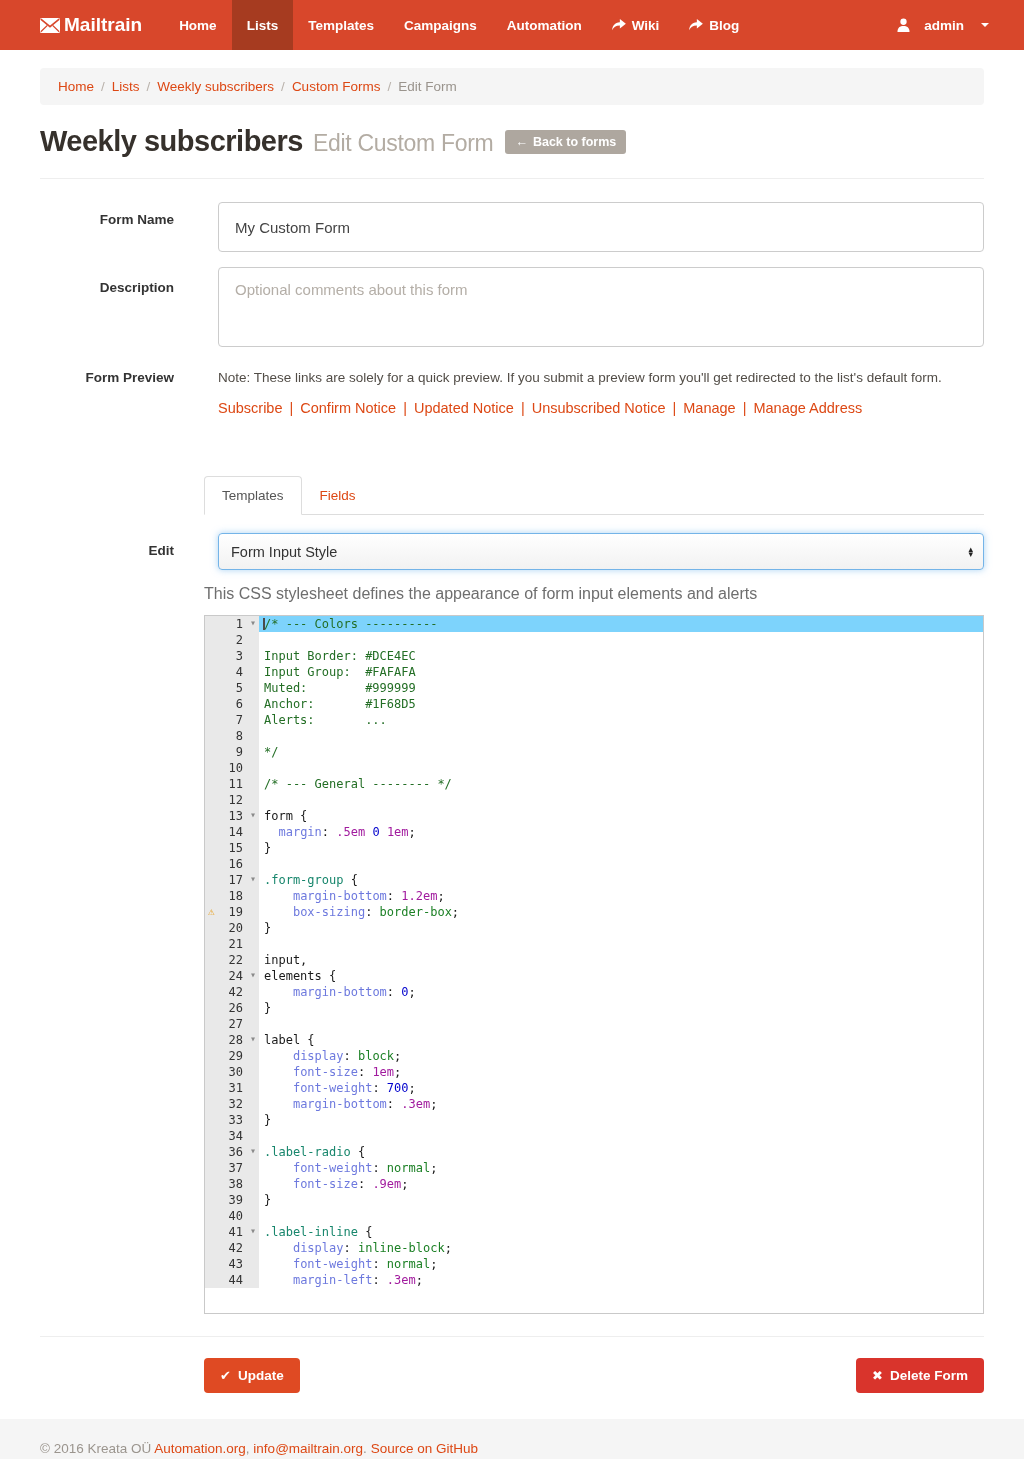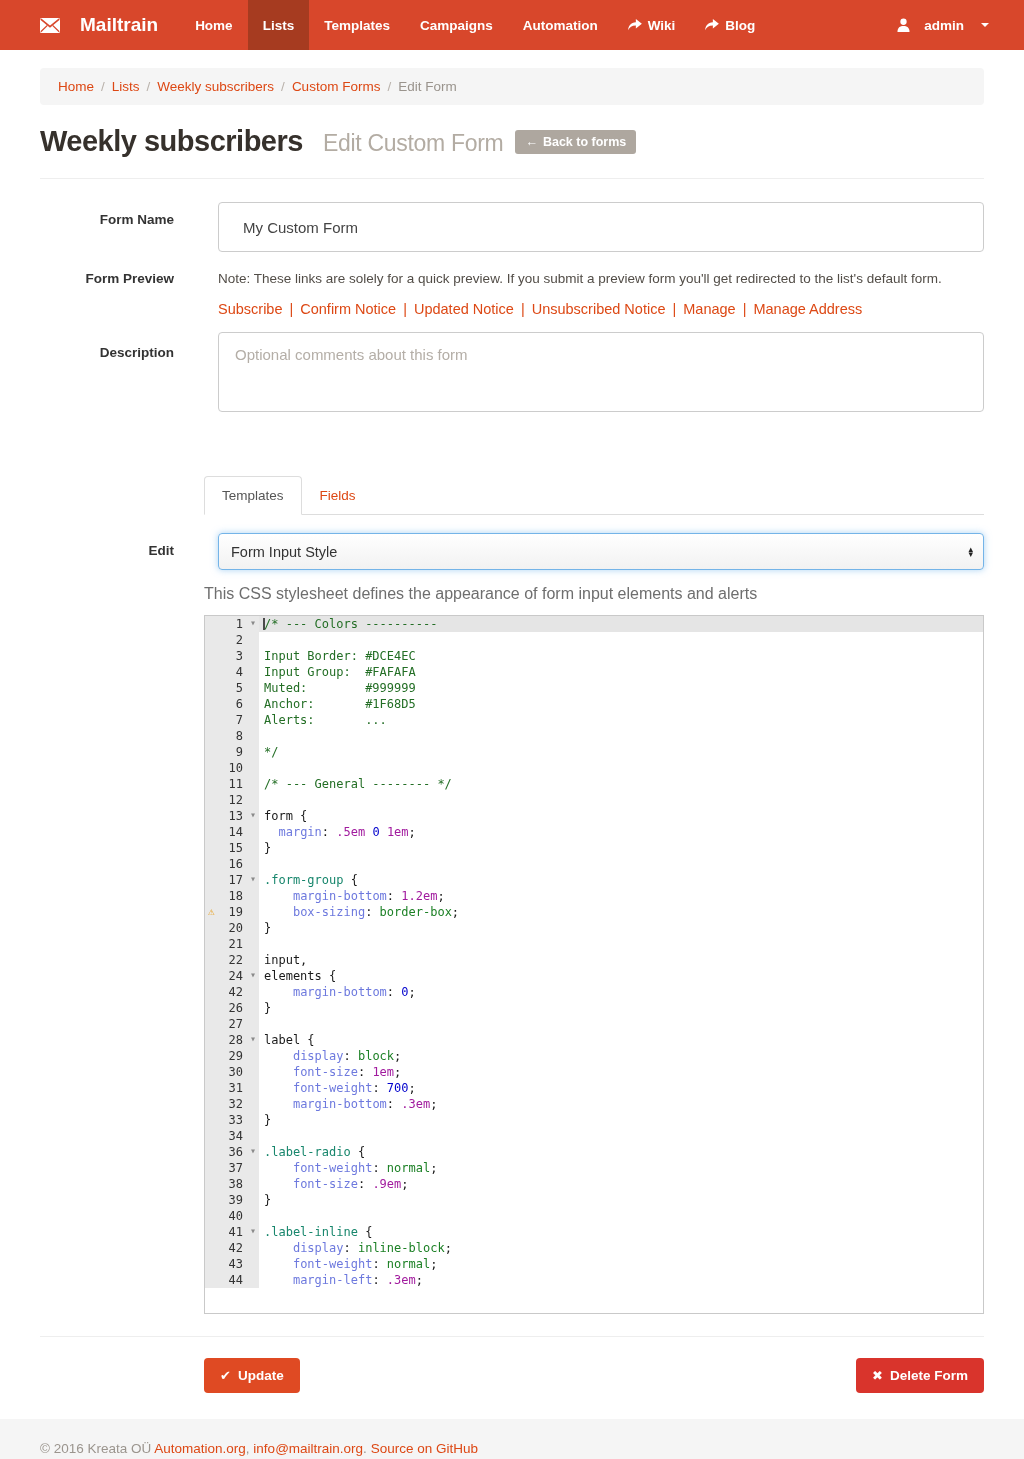--- a/index.html
+++ b/index.html
@@ -4,44 +4,44 @@
 <style>
   * { margin:0; padding:0; box-sizing:border-box; }
   html,body { background:#fff; }
   body {
     width:1024px; min-height:1459px; margin:0 auto;
     font-family:"Liberation Sans","DejaVu Sans",sans-serif;
     color:#333; position:relative;
   }
   
   .navbar { height:50px; background:#d8472b; display:flex; align-items:stretch; padding:0 25px 0 40px; }
-  .brand { display:flex; align-items:center; gap:20px; color:#fff; font-size:19px; font-weight:bold; margin-right:22px; cursor:pointer; }
+  .brand { display:flex; align-items:center; gap:4px; color:#fff; font-size:19px; font-weight:bold; margin-right:22px; cursor:pointer; }
   .nav-left { display:flex; list-style:none; align-items:stretch; }
   .nav-item { display:flex; align-items:center; gap:6px; padding:0 15px; color:#fff; font-size:13.5px; font-weight:bold; cursor:pointer; }
   .nav-item.active { background:#a63b20; }
   .nav-right { margin-left:auto; display:flex; align-items:center; gap:14px; color:#fff; font-size:13.5px; font-weight:bold; padding:0 10px; cursor:pointer; }
   .caret { display:inline-block; width:0; height:0; border-left:4px solid transparent; border-right:4px solid transparent; border-top:4px solid #fff; margin-left:3px; }
   
   .container { padding:0 40px; }
   .breadcrumb { margin-top:18px; background:#f5f5f5; border-radius:4px; padding:11px 18px; font-size:13.5px; list-style:none; display:flex; flex-wrap:wrap; }
   .breadcrumb a { color:#dd4814; text-decoration:none; cursor:pointer; }
   .breadcrumb .sep { color:#b9b2ab; margin:0 7px; }
   .breadcrumb .current { color:#9a948d; }
   .page-header { margin-top:20px; display:flex; align-items:baseline; }
   .page-title { font-size:29px; font-weight:bold; color:#36312c; letter-spacing:-.5px; }
-  .page-subtitle { font-size:23px; color:#b3aca3; margin-left:20px; letter-spacing:-.3px; }
+  .page-subtitle { font-size:23px; color:#b3aca3; margin-left:10px; letter-spacing:-.3px; }
   .btn-back { margin-left:12px; align-self:center; background:#aea79f; color:#fff; border:none; border-radius:3px; font-size:12.5px; font-weight:bold; padding:5px 10px; cursor:pointer; display:inline-flex; align-items:center; gap:5px; font-family:inherit; }
   hr.rule { border:none; border-top:1px solid #eee; margin:20px 0 0; }
   
   .form-area { margin-top:23px; }
   .form-row { display:flex; margin-bottom:15px; }
   .form-label { width:134px; flex-shrink:0; margin-right:44px; text-align:right; font-weight:bold; font-size:13.5px; color:#333; }
   .form-control-col { flex:1; min-width:0; }
   .offset { margin-left:164px; }
-  input.text-input { width:100%; height:50px; border:1px solid #ccc; border-radius:4px; padding:0 24px; font-size:15px; color:#444; font-family:inherit; outline:none; }
+  input.text-input { width:100%; height:50px; border:1px solid #ccc; border-radius:4px; padding:0 16px; font-size:15px; color:#444; font-family:inherit; outline:none; }
   textarea.text-area { width:100%; height:80px; border:1px solid #ccc; border-radius:4px; padding:13px 16px; font-size:15px; color:#444; font-family:inherit; resize:none; outline:none; }
   textarea.text-area::placeholder, input.text-input::placeholder { color:#b4aea7; }
   .preview-note { font-size:13.5px; color:#524d47; padding-top:3px; }
   .preview-links { margin-top:15px; font-size:14.5px; }
   .preview-links a { color:#dd4814; text-decoration:none; cursor:pointer; }
   .preview-links .sep { color:#dd4814; margin:0 7px; }
   
   .tabs-row { margin-top:60px; }
   .nav-tabs { display:flex; list-style:none; border-bottom:1px solid #ddd; }
   .tab { padding:11px 17px; font-size:13.5px; margin-bottom:-1px; cursor:pointer; border:1px solid transparent; border-radius:4px 4px 0 0; }
@@ -53,21 +53,21 @@
   .select-box { position:relative; width:100%; height:37px; border:1px solid #74b4e8; border-radius:4px; background:linear-gradient(#ffffff,#f2f2f2); box-shadow:0 0 7px rgba(102,175,233,.55); display:flex; align-items:center; padding:0 30px 0 12px; font-size:14.5px; color:#333; cursor:pointer; }
   .select-arrows { position:absolute; right:10px; top:50%; transform:translateY(-50%); display:flex; flex-direction:column; line-height:5px; color:#222; font-size:9px; }
   .help-text { margin-top:10px; font-size:16px; color:#6e6e6e; }
   
   .editor { margin-top:12px; border:1px solid #c9c9c9; height:699px; overflow:hidden; background:#fff; font-family:"DejaVu Sans Mono","Liberation Mono",monospace; font-size:12px; line-height:16px; cursor:text; }
   .ed-line { display:flex; height:16px; }
   .gutter { width:54px; flex-shrink:0; background:#e9e9e9; color:#333; text-align:right; padding-right:16px; position:relative; user-select:none; }
   .fold { position:absolute; right:3px; top:-1px; color:#8a8a8a; font-size:10px; cursor:pointer; }
   .warn { position:absolute; left:3px; top:0; color:#e8a020; font-size:11px; }
   .code { flex:1; white-space:pre; padding-left:5px; color:#1a1a1a; position:relative; }
-  .ed-line.active .code { background:#e5e5e5; }
+  .ed-line.active .code { background:#7dd3fc; }
   .cursor { position:absolute; left:4px; top:2px; width:2px; height:12px; background:#4a4a4a; }
   .tk-c { color:#236e25; } .tk-s { color:#17866c; } .tk-p { color:#6d79de; }
   .tk-n { color:#0000cd; } .tk-u { color:#a11a9e; } .tk-k { color:#1d8126; }
   .tk-d { color:#1a1a1a; }
   
   hr.rule2 { border:none; border-top:1px solid #eee; margin:22px 0 0; }
   .actions { margin-top:21px; display:flex; justify-content:space-between; }
   .btn { border:none; border-radius:4px; color:#fff; font-size:13.5px; font-weight:bold; padding:10px 16px; display:inline-flex; align-items:center; gap:7px; cursor:pointer; font-family:inherit; }
   .btn-update { background:#df4a23; }
   .btn-delete { background:#d9342c; }
@@ -149,32 +149,32 @@
 
   <div class="form-area">
 
     <div class="form-row">
       <div class="form-label" style="padding-top:10px;">Form Name</div>
       <div class="form-control-col">
         <input class="text-input" type="text" value="My Custom Form" style="">
       </div>
     </div>
 
+    <div class="form-row">
+      <div class="form-label" style="padding-top:13px;">Description</div>
+      <div class="form-control-col">
+        <textarea class="text-area" placeholder="Optional comments about this form" style=""></textarea>
+      </div>
+    </div>
+
     <div class="form-row" style="margin-top:16px;">
       <div class="form-label" style="padding-top:3px;">Form Preview</div>
       <div class="form-control-col">
         <p class="preview-note">Note: These links are solely for a quick preview. If you submit a preview form you'll get redirected to the list's default form.</p>
         <p class="preview-links" id="preview-links"><a>Subscribe</a><span class="sep">|</span><a>Confirm Notice</a><span class="sep">|</span><a>Updated Notice</a><span class="sep">|</span><a>Unsubscribed Notice</a><span class="sep">|</span><a>Manage</a><span class="sep">|</span><a>Manage Address</a></p>
-      </div>
-    </div>
-
-    <div class="form-row">
-      <div class="form-label" style="padding-top:13px;">Description</div>
-      <div class="form-control-col">
-        <textarea class="text-area" placeholder="Optional comments about this form" style=""></textarea>
       </div>
     </div>
 
     <div class="tabs-row offset">
       <ul class="nav-tabs" id="tabs">
           <li class="tab active">Templates</li>
           <li class="tab inactive">Fields</li>
         </ul>
     </div>
 

